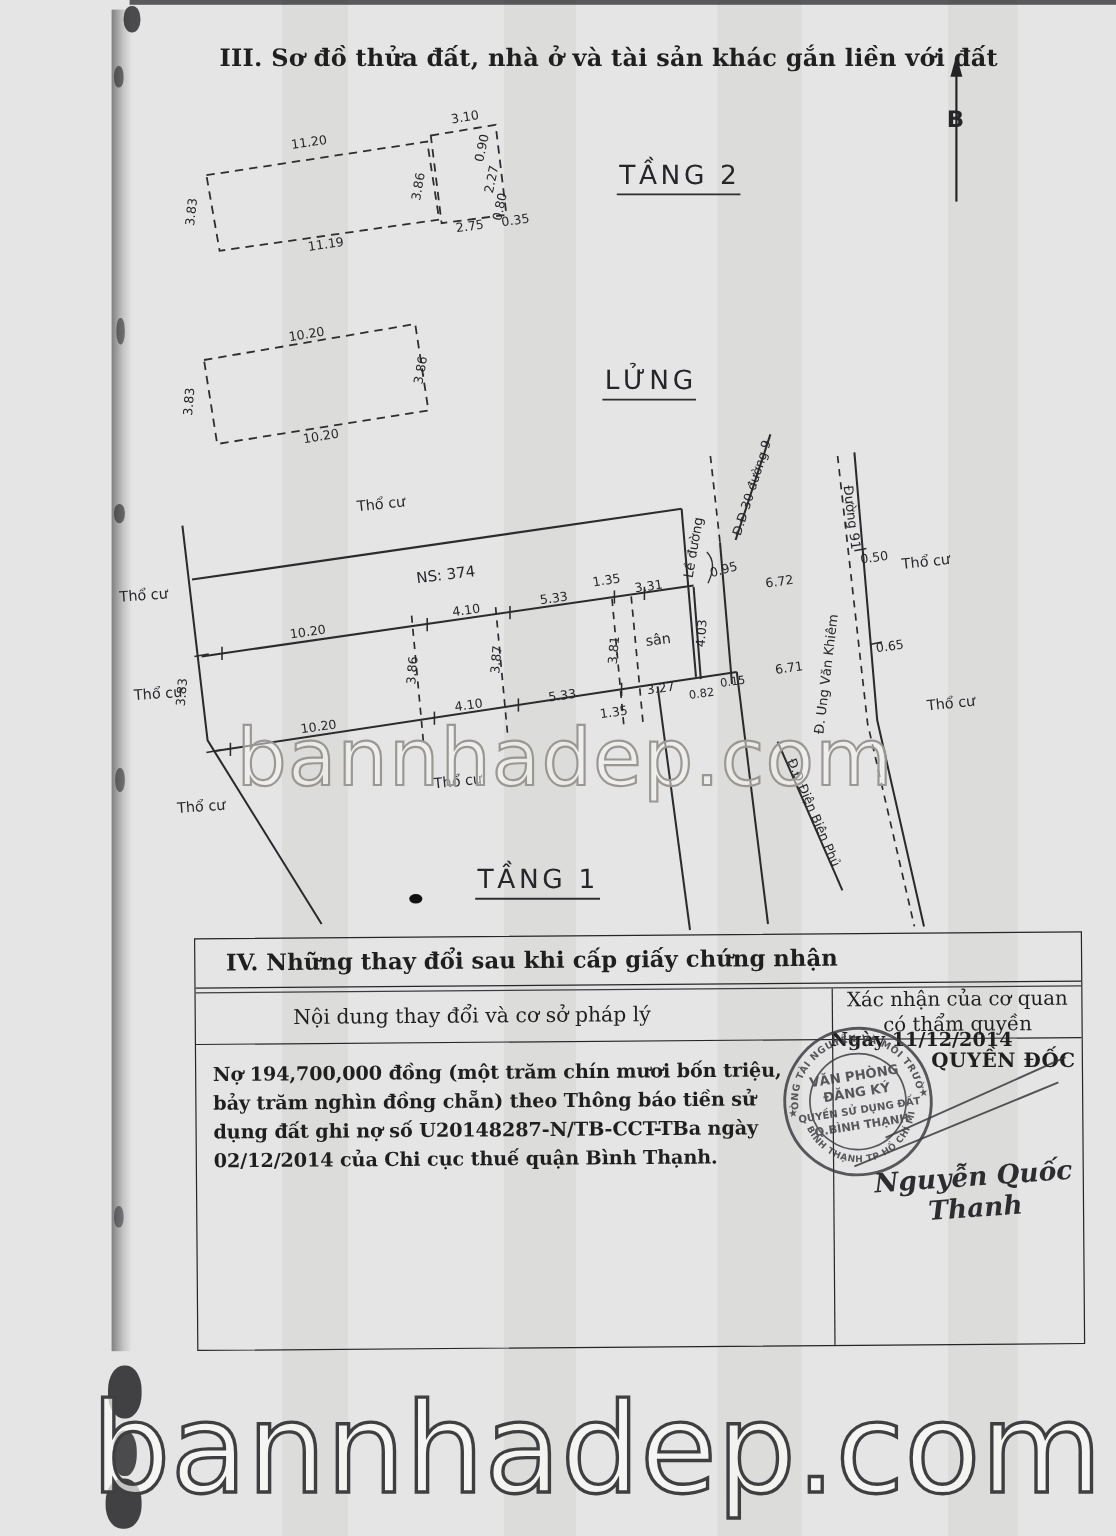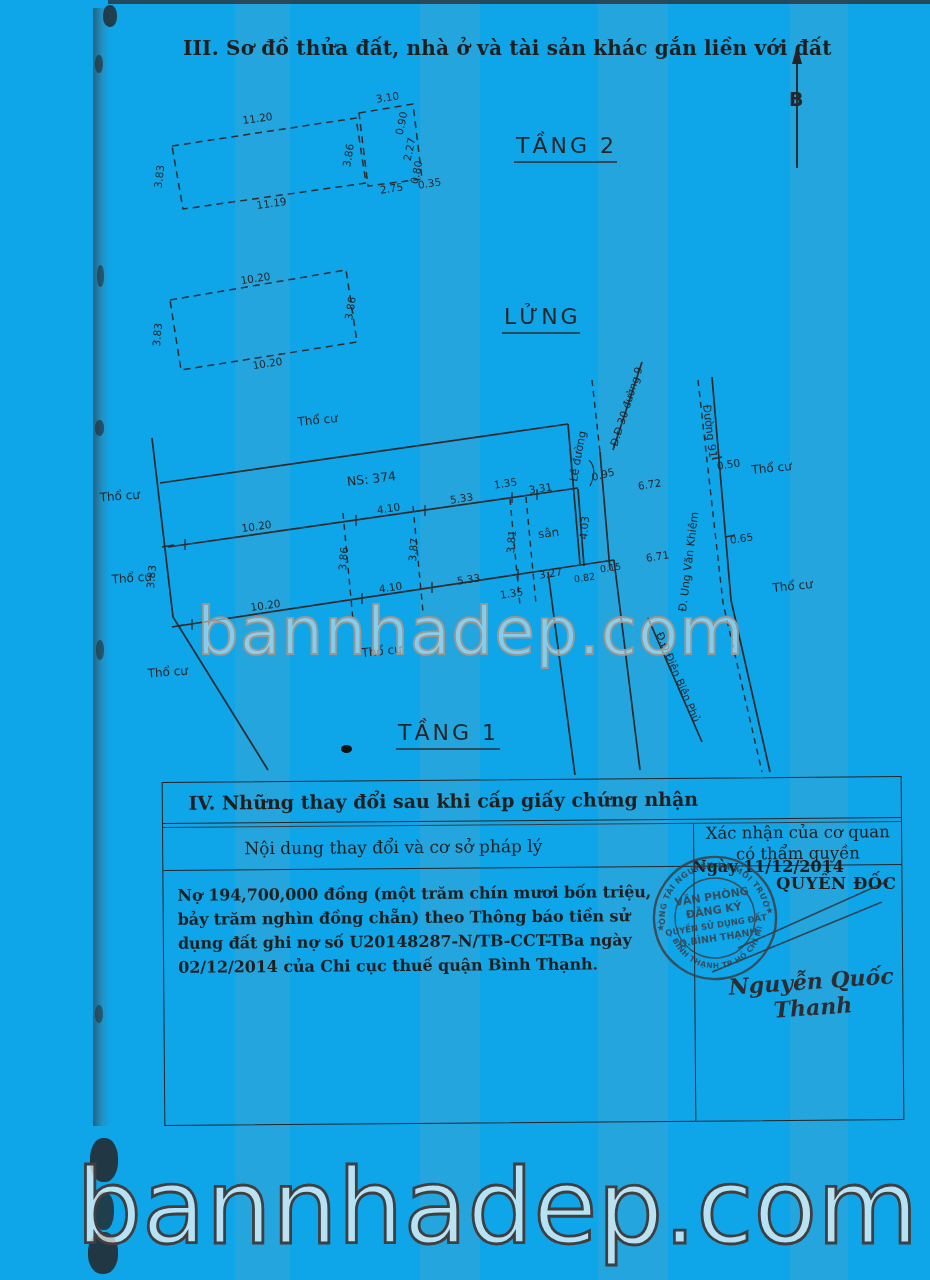--- a/index.html
+++ b/index.html
@@ -1,16 +1,16 @@
 <!DOCTYPE html>
 <html><head>
 <meta charset="utf-8">
 <style>
   html,body{margin:0;padding:0;background:#ffffff;}
-  .page{position:relative;width:930px;height:1280px;background:#0ea5e9;overflow:hidden;
+  .page{position:relative;width:930px;height:1280px;background:#e5e5e5;overflow:hidden;
         font-family:"DejaVu Serif","Liberation Serif",serif;color:#1f1f1f;}
   .band{position:absolute;top:0;bottom:0;background:rgba(168,166,160,0.15);}
   .scan-top{position:absolute;left:108px;top:0;width:822px;height:4px;background:#2b2b2e;opacity:.75;}
   .scan-left{position:absolute;left:93px;top:8px;width:17px;height:1118px;
              background:linear-gradient(to right,rgba(45,45,48,.55),rgba(90,90,92,.25) 55%,rgba(0,0,0,0));}
   .blob{position:absolute;background:#242427;border-radius:46%;}
   .speck{position:absolute;background:#111;border-radius:50%;}
   .title3{position:absolute;left:183px;top:36px;font-size:20px;font-weight:bold;letter-spacing:.2px;}
   svg.plan{position:absolute;left:0;top:0;z-index:1;}
   svg.wm-bottom{position:absolute;left:0;top:1120px;z-index:6;}

